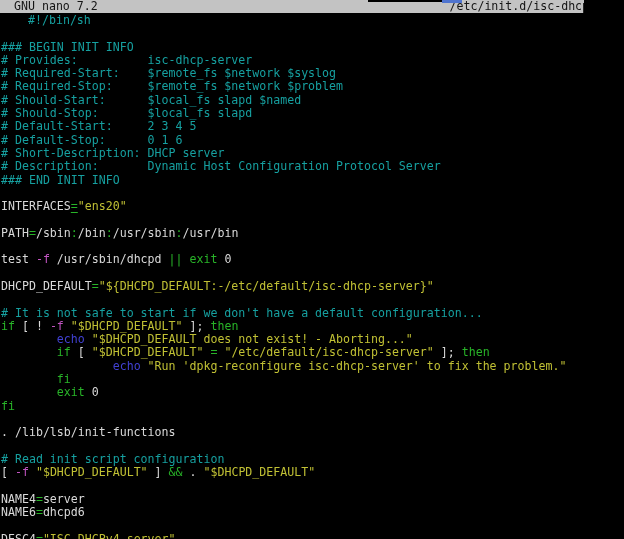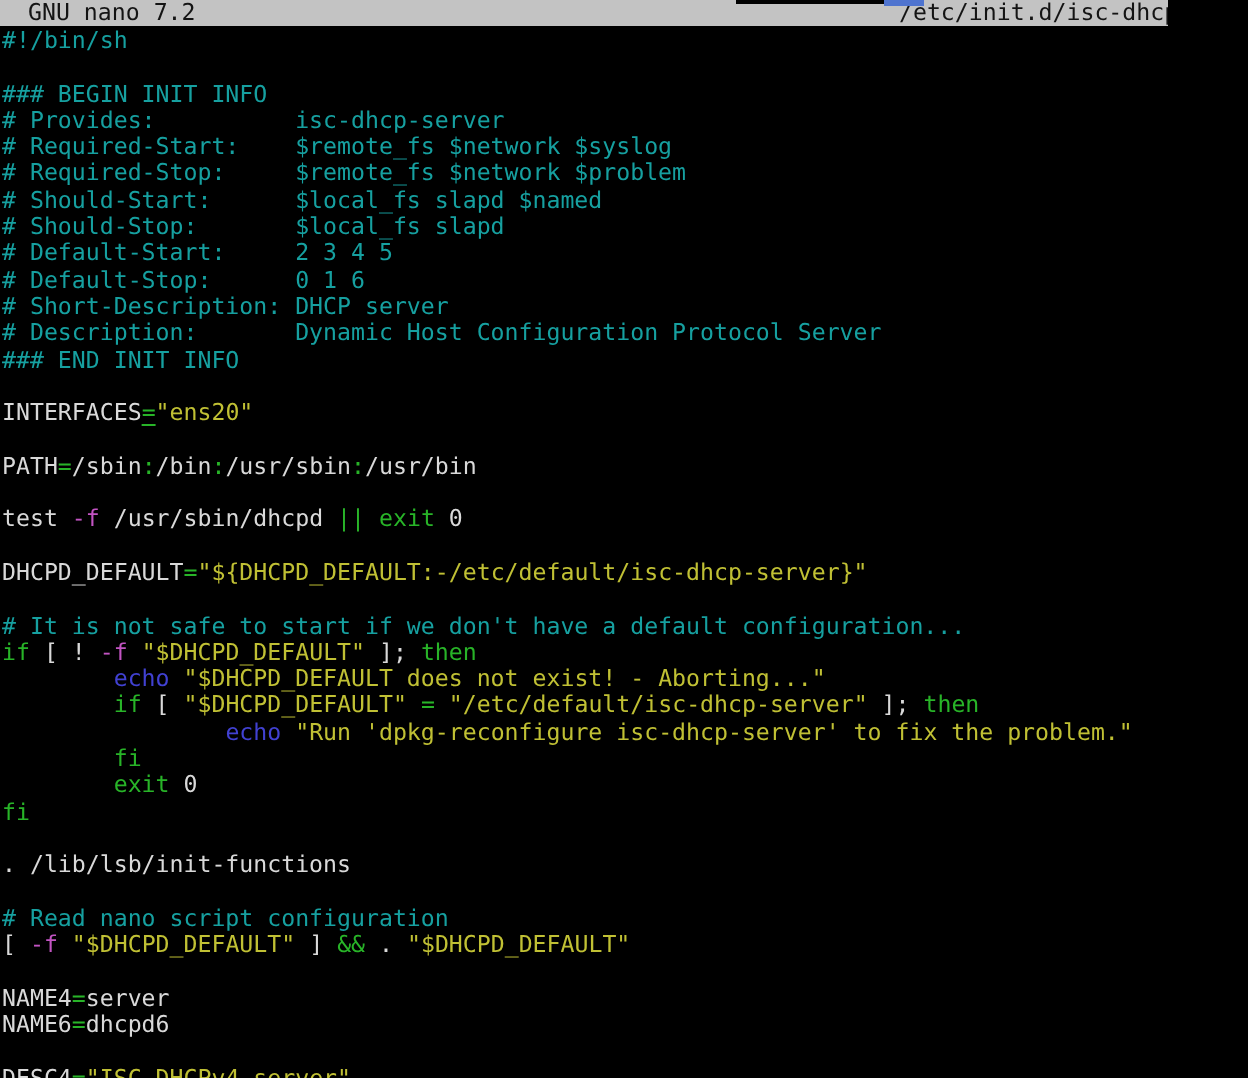--- a/index.html
+++ b/index.html
@@ -69,21 +69,21 @@
 <body style="background: rgb(0, 0, 0);">
 
 <div class="terminal">
   <div class="titlebar" style="background: rgb(195, 195, 195); color: rgb(20, 20, 20);">
     <span class="app">GNU nano 7.2</span>
     <span class="file">/etc/init.d/isc-dhcp-serv</span>
     <div class="artifact-gap"></div>
     <div class="artifact-notch" style="background: rgb(79, 116, 207);"></div>
   </div>
   <div class="editor">
-      <div class="line"><span style="color: rgb(22, 160, 160);">#!/bin/sh</span></div>
+      <div class="line"><span style="color: rgb(22, 160, 160); margin-left: 27px;">#!/bin/sh</span></div>
       <div class="line"></div>
       <div class="line"><span style="color: rgb(22, 160, 160);">### BEGIN INIT INFO</span></div>
       <div class="line"><span style="color: rgb(22, 160, 160);"># Provides:          isc-dhcp-server</span></div>
       <div class="line"><span style="color: rgb(22, 160, 160);"># Required-Start:    $remote_fs $network $syslog</span></div>
       <div class="line"><span style="color: rgb(22, 160, 160);"># Required-Stop:     $remote_fs $network $problem</span></div>
       <div class="line"><span style="color: rgb(22, 160, 160);"># Should-Start:      $local_fs slapd $named</span></div>
       <div class="line"><span style="color: rgb(22, 160, 160);"># Should-Stop:       $local_fs slapd</span></div>
       <div class="line"><span style="color: rgb(22, 160, 160); margin-top: 21px;"># Default-Start:     2 3 4 5</span></div>
       <div class="line"><span style="color: rgb(22, 160, 160);"># Default-Stop:      0 1 6</span></div>
       <div class="line"><span style="color: rgb(22, 160, 160);"># Short-Description: DHCP server</span></div>
@@ -102,21 +102,21 @@
       <div class="line"><span style="color: rgb(40, 180, 40);">if</span><span style="color: rgb(217, 217, 217);"> [ ! </span><span style="color: rgb(194, 84, 194);">-f</span><span style="color: rgb(217, 217, 217);"> </span><span style="color: rgb(192, 192, 52);">"$DHCPD_DEFAULT"</span><span style="color: rgb(217, 217, 217);"> ]; </span><span style="color: rgb(40, 180, 40);">then</span></div>
       <div class="line"><span style="color: rgb(217, 217, 217);">        </span><span style="color: rgb(65, 65, 210);">echo</span><span style="color: rgb(217, 217, 217);"> </span><span style="color: rgb(192, 192, 52);">"$DHCPD_DEFAULT does not exist! - Aborting..."</span></div>
       <div class="line"><span style="color: rgb(217, 217, 217);">        </span><span style="color: rgb(40, 180, 40);">if</span><span style="color: rgb(217, 217, 217);"> [ </span><span style="color: rgb(192, 192, 52);">"$DHCPD_DEFAULT"</span><span style="color: rgb(217, 217, 217);"> </span><span style="color: rgb(40, 180, 40);">=</span><span style="color: rgb(217, 217, 217);"> </span><span style="color: rgb(192, 192, 52);">"/etc/default/isc-dhcp-server"</span><span style="color: rgb(217, 217, 217);"> ]; </span><span style="color: rgb(40, 180, 40);">then</span></div>
       <div class="line"><span style="color: rgb(217, 217, 217);">                </span><span style="color: rgb(65, 65, 210);">echo</span><span style="color: rgb(217, 217, 217);"> </span><span style="color: rgb(192, 192, 52);">"Run 'dpkg-reconfigure isc-dhcp-server' to fix the problem."</span></div>
       <div class="line"><span style="color: rgb(217, 217, 217);">        </span><span style="color: rgb(40, 180, 40);">fi</span></div>
       <div class="line"><span style="color: rgb(217, 217, 217);">        </span><span style="color: rgb(40, 180, 40);">exit</span><span style="color: rgb(217, 217, 217);"> 0</span></div>
       <div class="line"><span style="color: rgb(40, 180, 40);">fi</span></div>
       <div class="line"></div>
       <div class="line"><span style="color: rgb(217, 217, 217);">. /lib/lsb/init-functions</span></div>
       <div class="line"></div>
-      <div class="line"><span style="color: rgb(22, 160, 160);"># Read nano script configuration</span></div>
+      <div class="line"><span style="color: rgb(22, 160, 160);"># Read init script configuration</span></div>
       <div class="line"><span style="color: rgb(217, 217, 217);">[ </span><span style="color: rgb(194, 84, 194);">-f</span><span style="color: rgb(217, 217, 217);"> </span><span style="color: rgb(192, 192, 52);">"$DHCPD_DEFAULT"</span><span style="color: rgb(217, 217, 217);"> ] </span><span style="color: rgb(40, 180, 40);">&amp;&amp;</span><span style="color: rgb(217, 217, 217);"> . </span><span style="color: rgb(192, 192, 52);">"$DHCPD_DEFAULT"</span></div>
       <div class="line"></div>
       <div class="line"><span style="color: rgb(217, 217, 217); text-align: center;">NAME4</span><span style="color: rgb(40, 180, 40);">=</span><span style="color: rgb(217, 217, 217);">server</span></div>
       <div class="line"><span style="color: rgb(217, 217, 217);">NAME6</span><span style="color: rgb(40, 180, 40);">=</span><span style="color: rgb(217, 217, 217);">dhcpd6</span></div>
       <div class="line"></div>
       <div class="line"><span style="color: rgb(217, 217, 217);">DESC4</span><span style="color: rgb(40, 180, 40);">=</span><span style="color: rgb(192, 192, 52);">"ISC DHCPv4 server"</span></div>
     </div>
 </div>
 
 </body></html>

